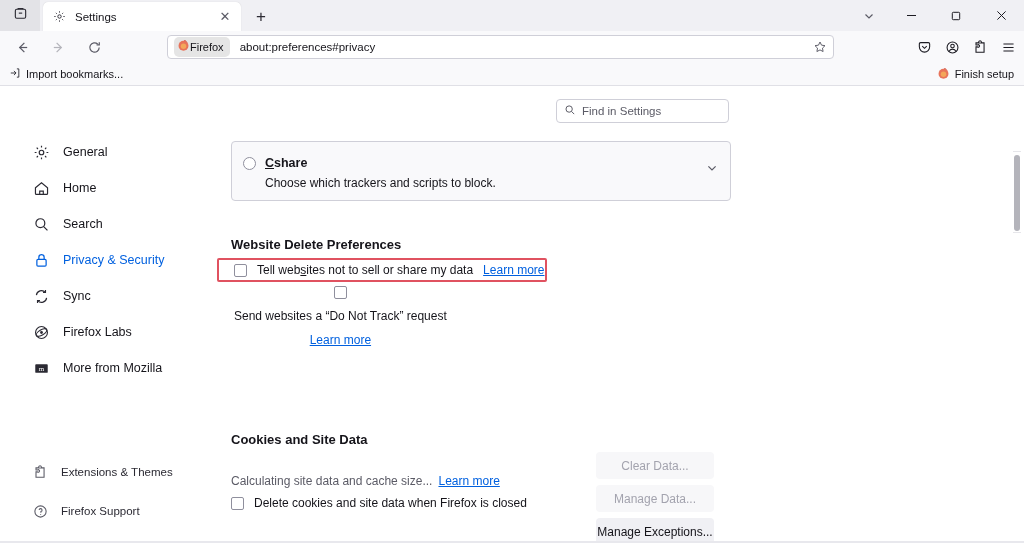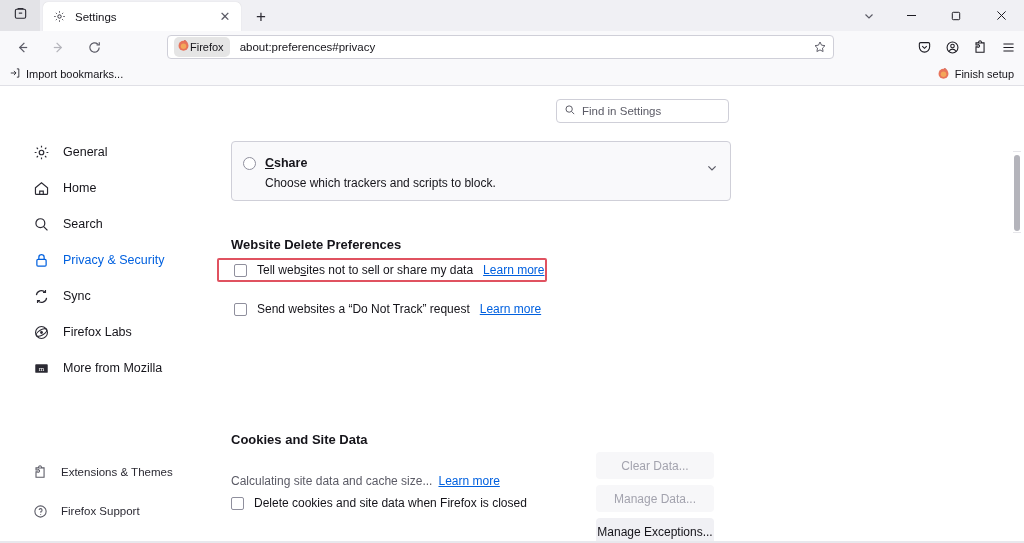--- a/index.html
+++ b/index.html
@@ -463,21 +463,21 @@
     <div class="section-title" style="left:16px; top:151px;">Website Delete Preferences</div>
 
     <div class="highlight-box"></div>
 
     <div class="cb-row" style="left:19px; top:177px;">
       <span class="cbox"></span>
       <span class="cb-label"><span>Tell web</span><u>s</u><span>ites not to sell or share my data</span></span>
       <a class="lnk" href="#">Learn more</a>
     </div>
 
-    <div class="cb-row" style="left:19px; top:216px;">
+    <div class="cb-row" style="left:19px; top:200px;flex-direction:column;">
       <span class="cbox"></span>
       <span class="cb-label">Send websites a “Do Not Track” request</span>
       <a class="lnk" href="#">Learn more</a>
     </div>
 
     <div class="section-title" style="left:16px; top:346px;">Cookies and Site Data</div>
 
     <div class="cb-row" style="left:16px; top:388px;">
       <span class="muted">Calculating site data and cache size...</span>
       <a class="lnk" href="#" style="margin-left:-4px;">Learn more</a>

